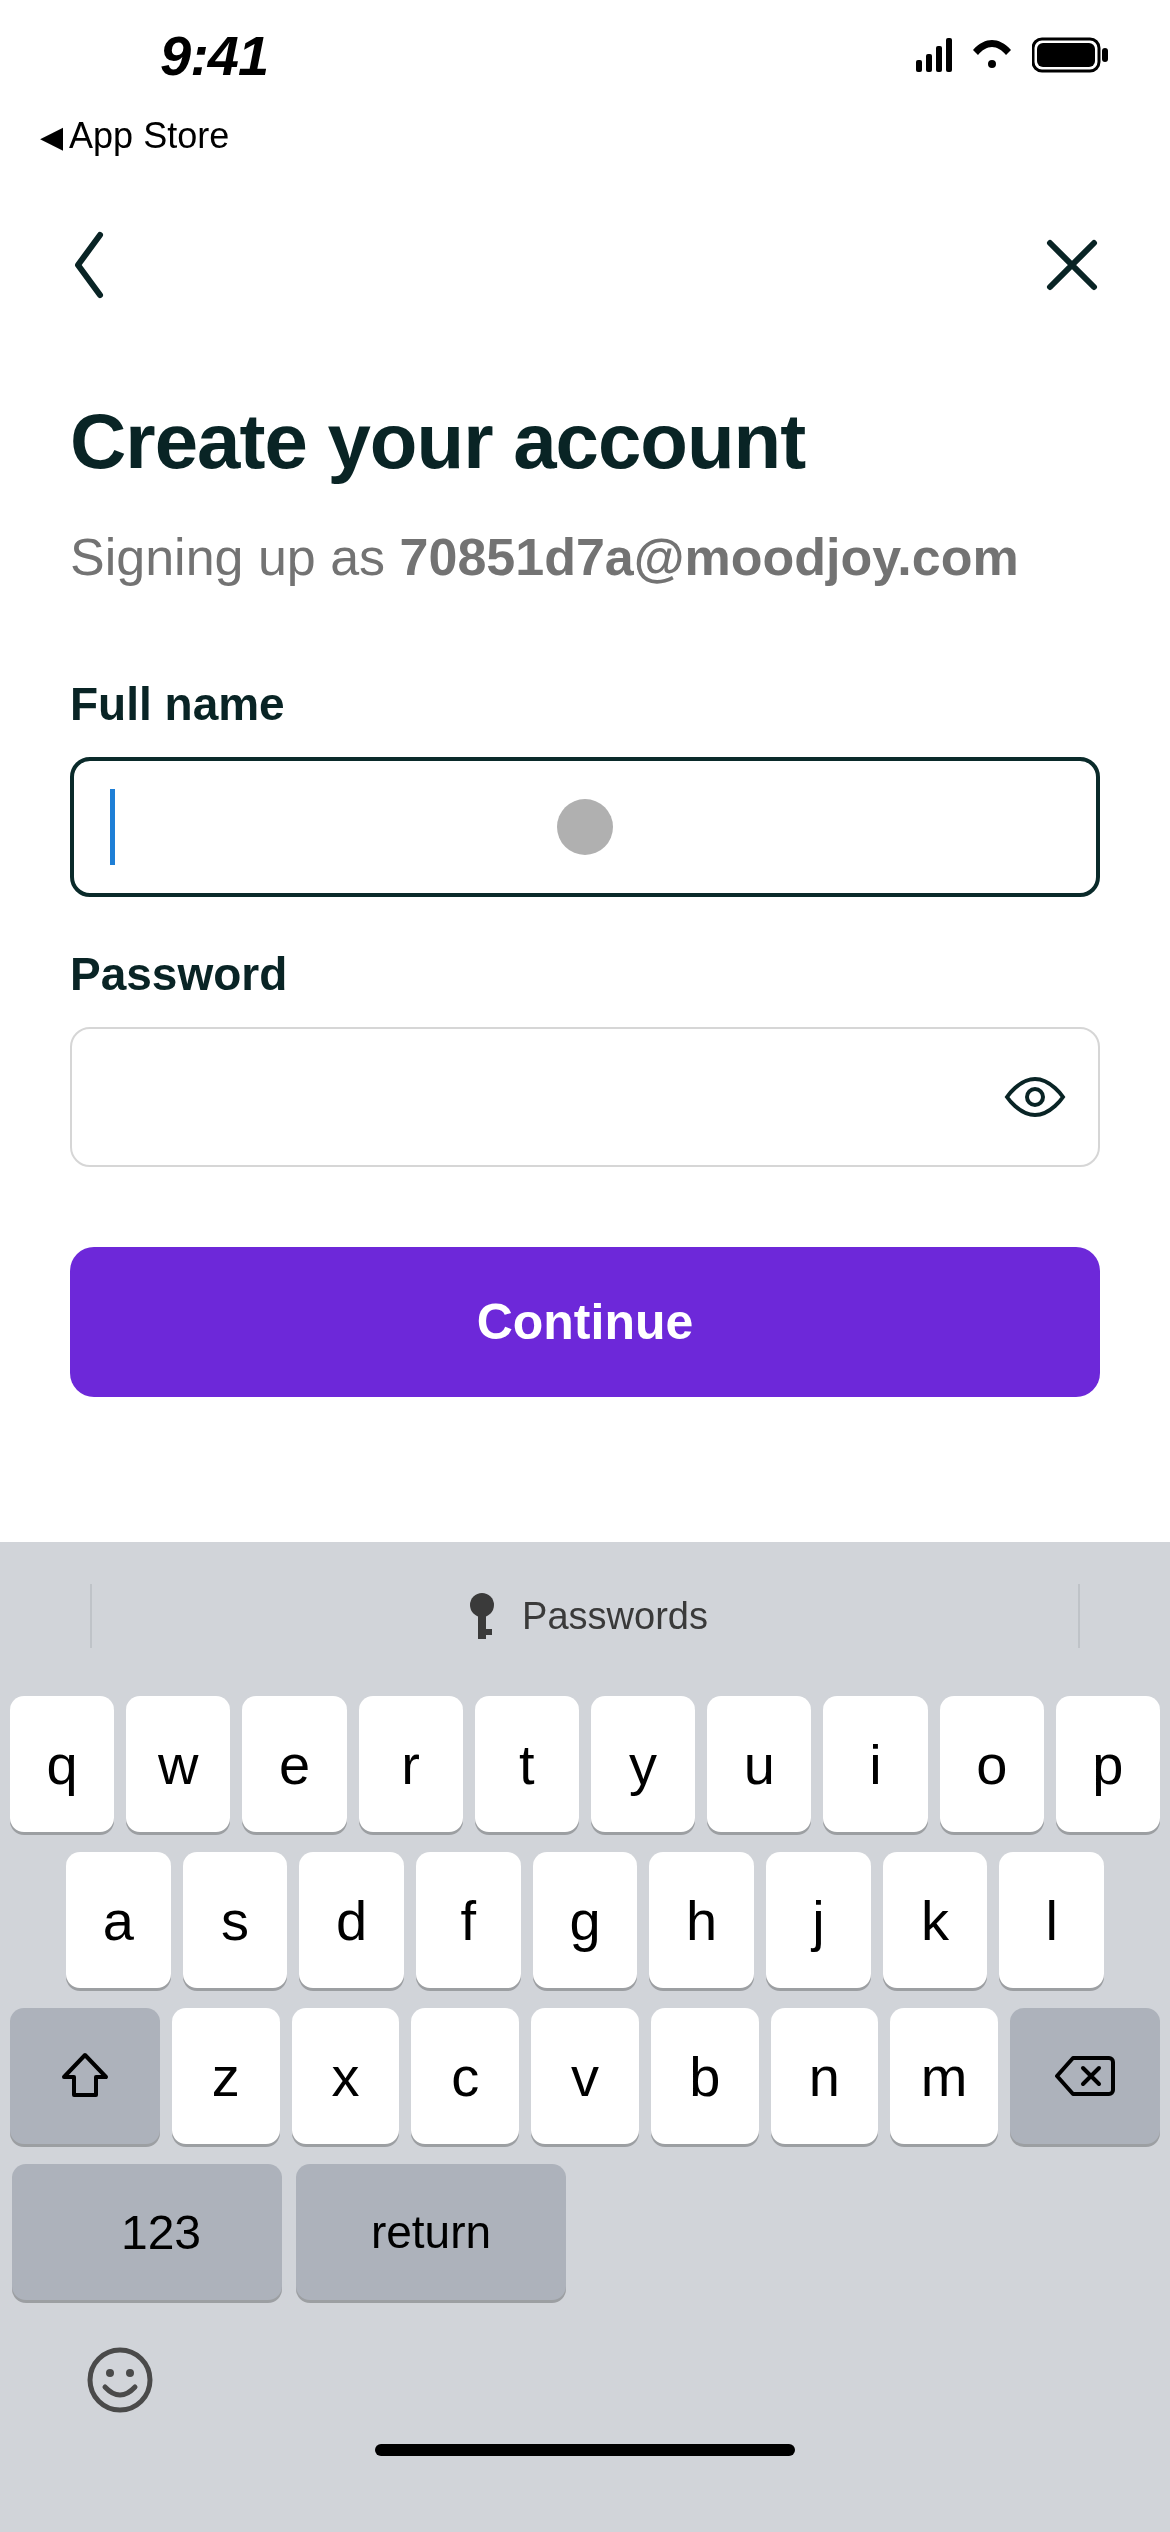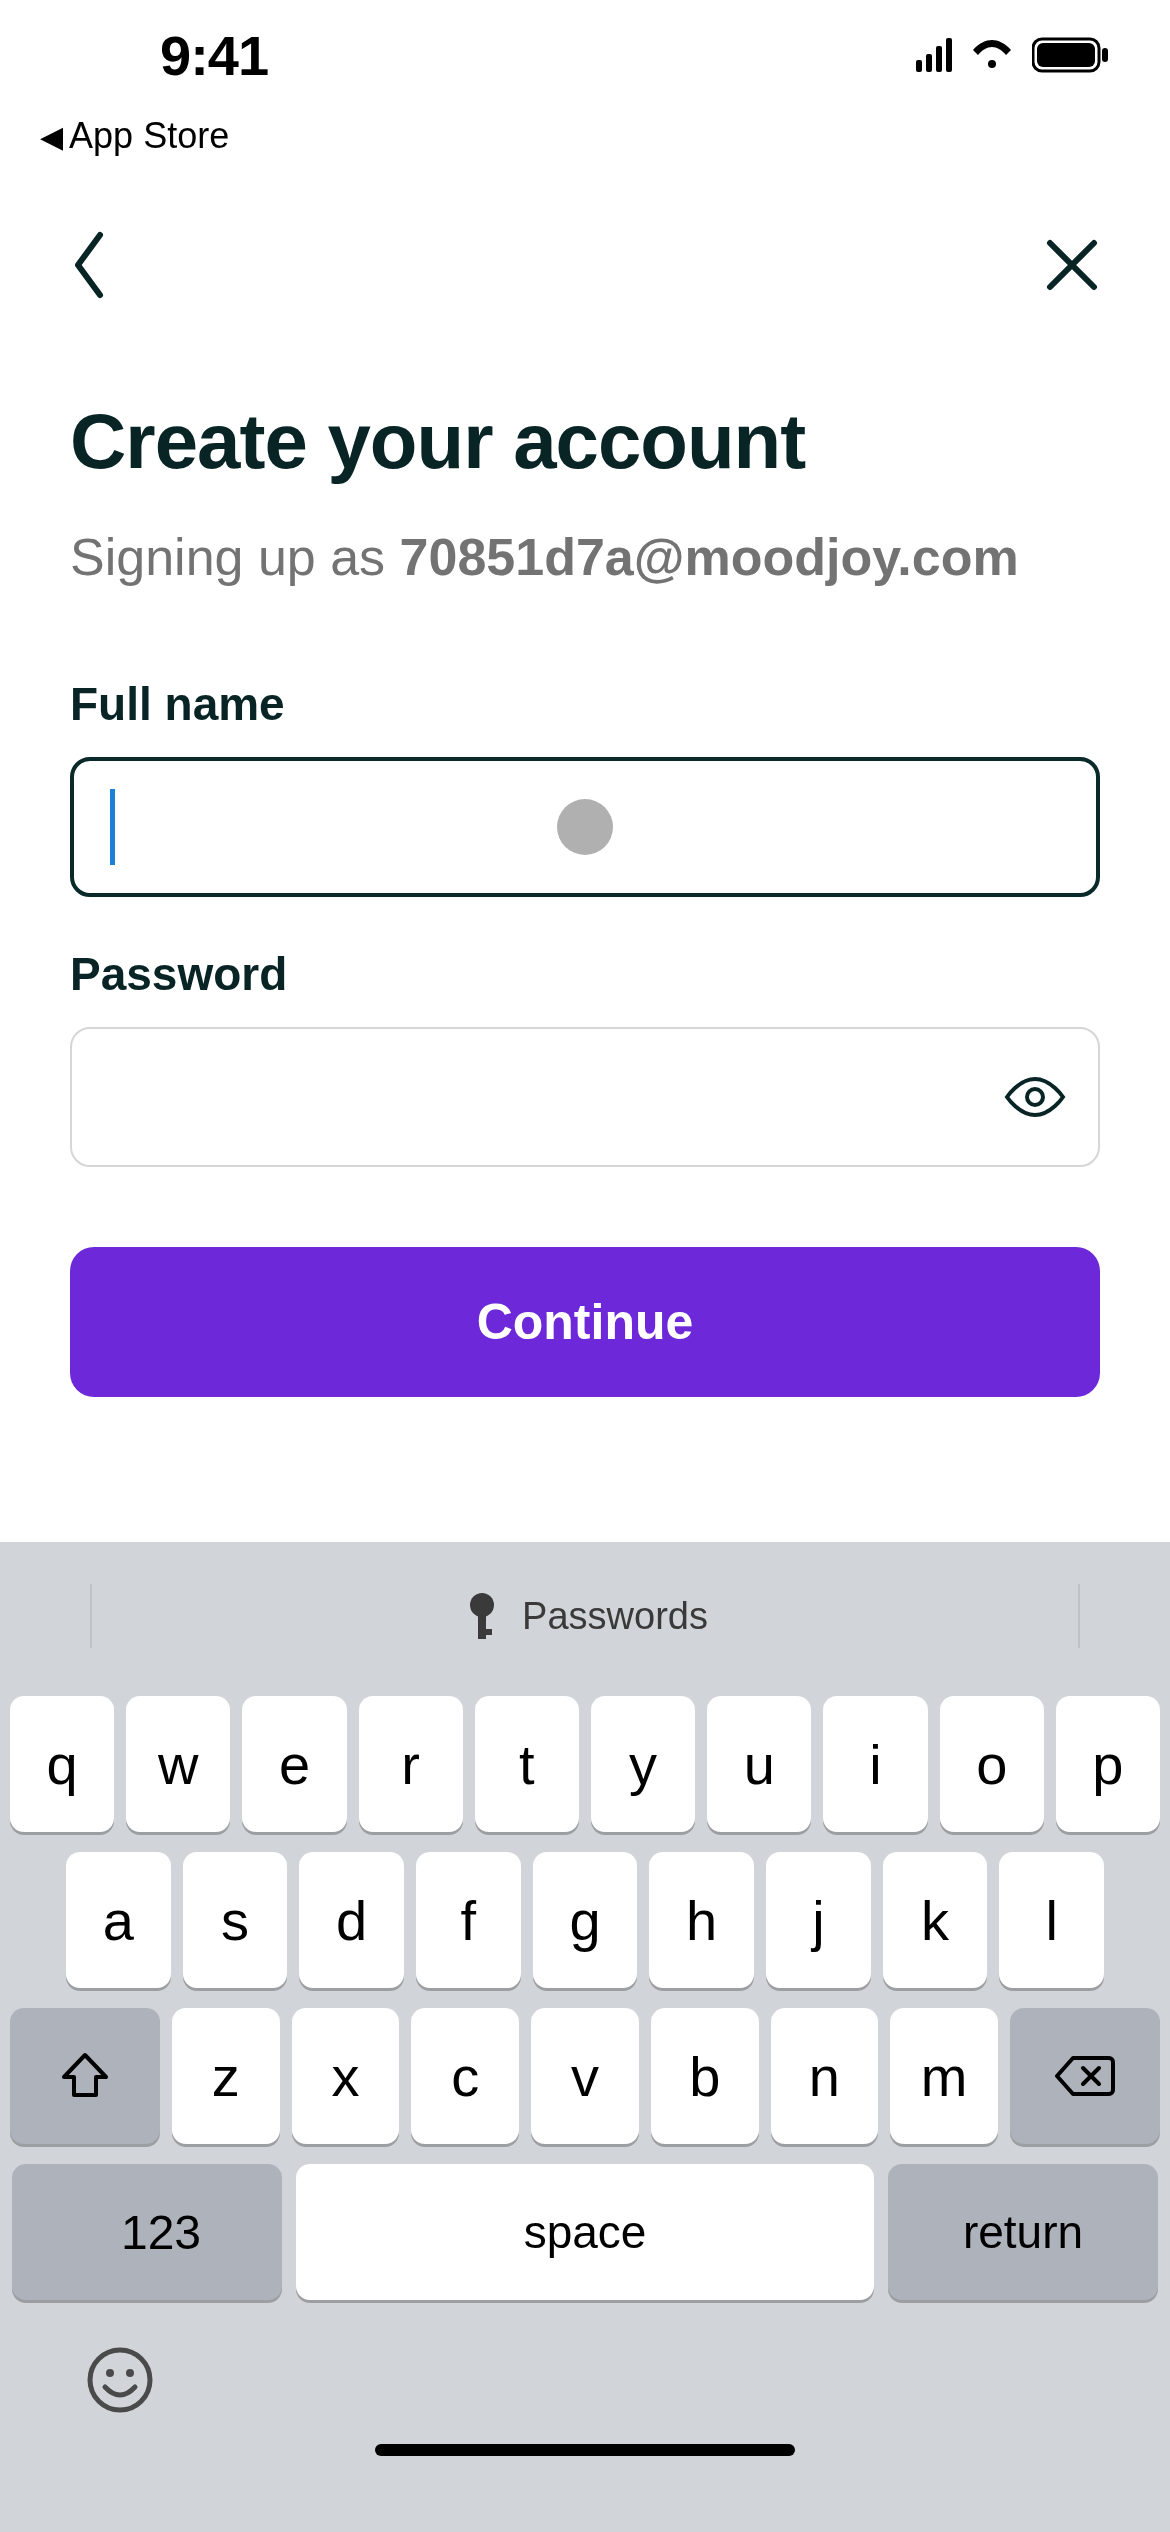--- a/index.html
+++ b/index.html
@@ -15,20 +15,21 @@
 
     
     .status-bar {
       position: absolute;
       top: 0; left: 0; right: 0;
       height: 110px;
       display: flex;
       align-items: center;
       justify-content: space-between;
       padding: 0 60px;
+      font-style: italic;
     }
     .status-time {
       font-size: 56px;
       font-weight: 700;
       letter-spacing: -1px;
       color: #000;
       margin-left: 100px;
     }
     .status-right {
       display: flex;
@@ -336,21 +337,20 @@
       <button class="key letter">m</button>
       <button class="key backspace">
         <svg width="60" height="44" viewBox="0 0 60 44">
             <path d="M18 4 H54 A4 4 0 0 1 58 8 V36 A4 4 0 0 1 54 40 H18 L2 22 Z" fill="none" stroke="#000" stroke-width="4" stroke-linejoin="round"></path>
             <path d="M28 14 L44 30 M44 14 L28 30" stroke="#000" stroke-width="4" stroke-linecap="round"></path>
           </svg>
       </button>
     </div>
     <div class="kb-row4">
       <button class="key num">123</button>
-      <button class="key space">space</button>
       <button class="key return">return</button>
     </div>
   </div>
 
   <div class="kb-bottom">
     <button class="emoji-btn">
       <svg width="70" height="70" viewBox="0 0 70 70">
           <circle cx="35" cy="35" r="30" fill="none" stroke="#4a4a4a" stroke-width="5"></circle>
           <circle cx="25" cy="28" r="4" fill="#4a4a4a"></circle>
           <circle cx="45" cy="28" r="4" fill="#4a4a4a"></circle>

